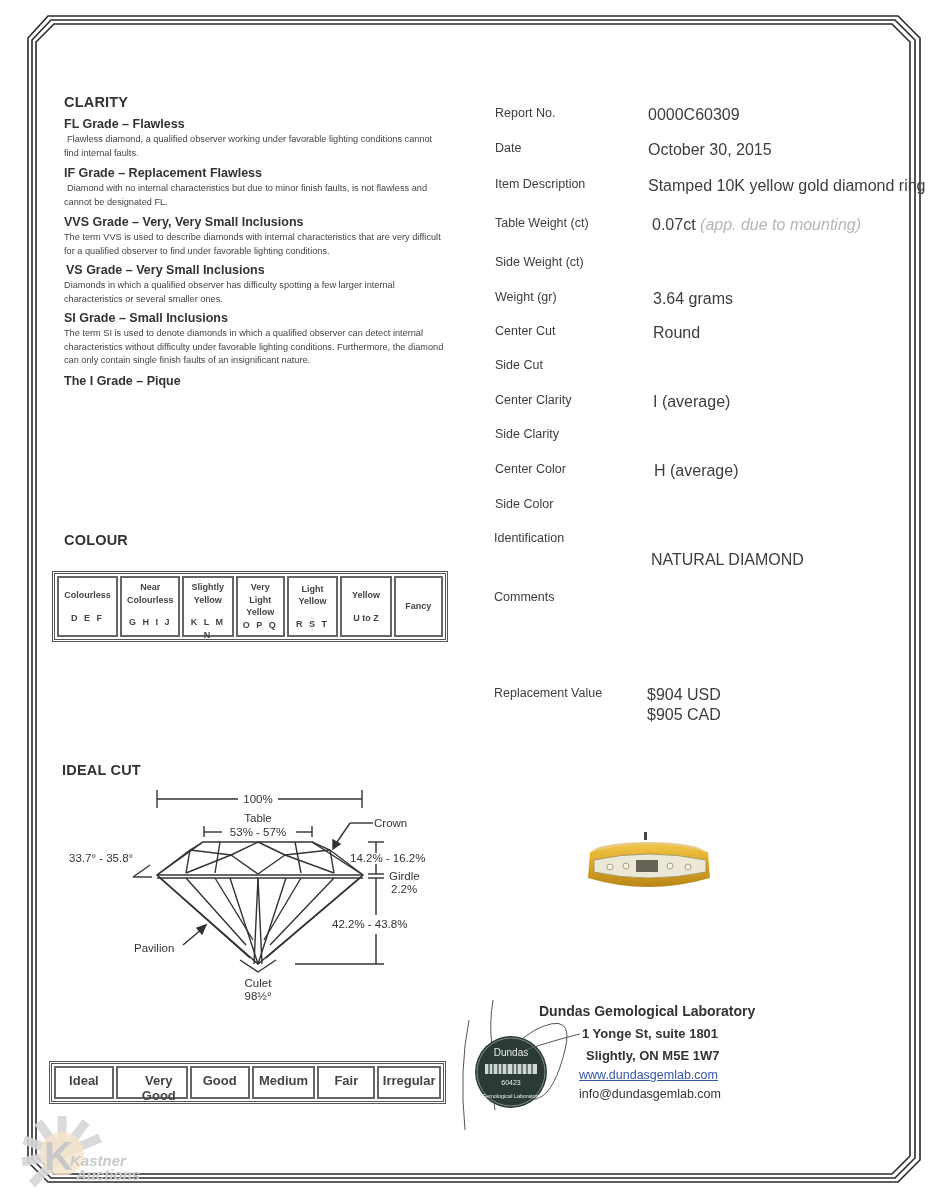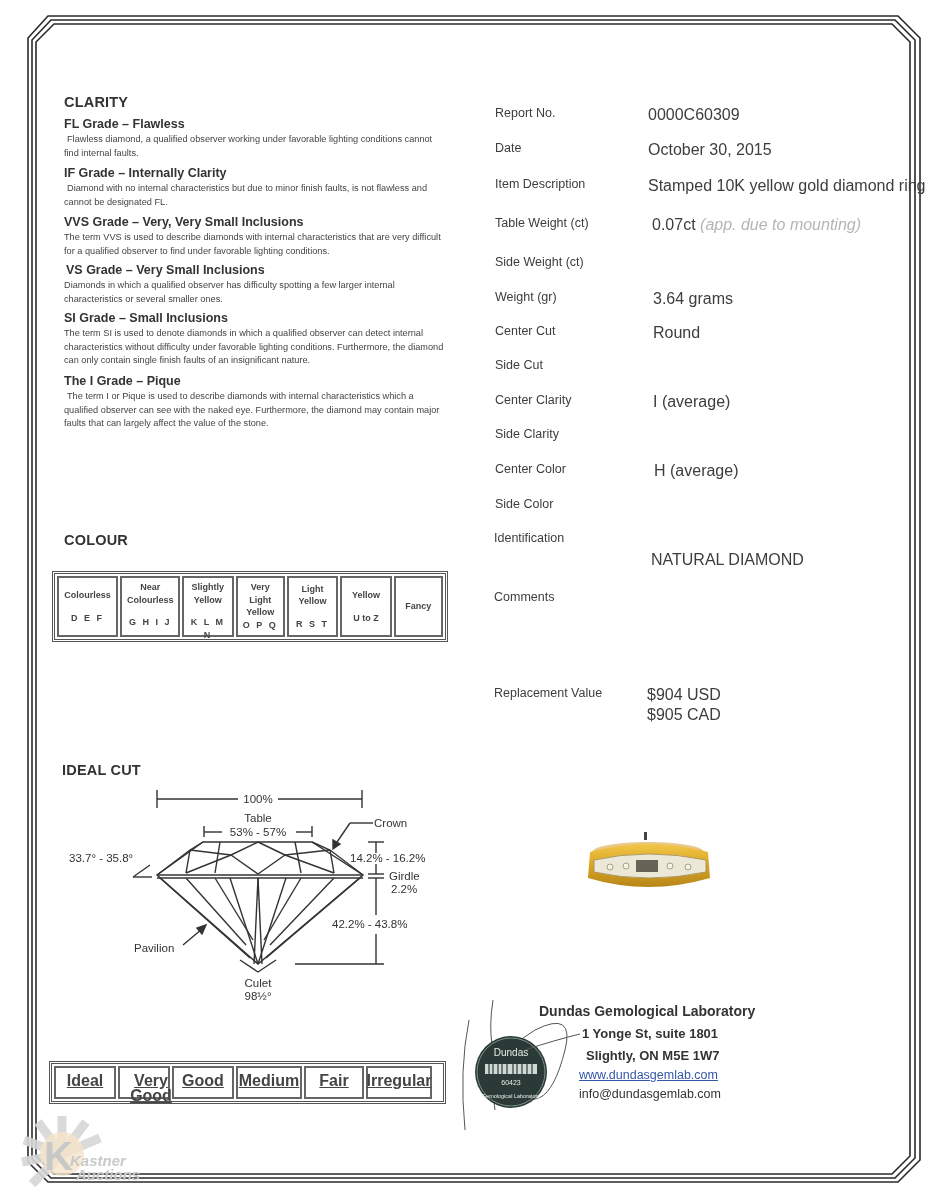--- a/index.html
+++ b/index.html
@@ -20,21 +20,21 @@
 
   
   .tbl { position: absolute; border: 3px double #555; background: #fff; display: flex;
          padding: 2px; box-sizing: border-box; }
   .cell { border: 2px solid #666; margin-right: 2px; box-sizing: border-box; text-align: center;
           font-weight: bold; color: #444; display: flex; flex-direction: column;
           justify-content: center; align-items: center; }
   .cell:last-child { margin-right: 0; }
   .colour-cell { font-size: 9px; line-height: 12.5px; padding: 3px 2px; }
   .colour-cell .grades { margin-top: 10px; letter-spacing: 2px; }
-  .cut-cell { font-size: 16px; line-height: 15px; justify-content: flex-start; padding-top: 5px; text-decoration: underline; }
+  .cut-cell { font-size: 13px; line-height: 15px; justify-content: flex-start; padding-top: 5px; }
 
   
   .lab-name { font-weight: bold; font-size: 14px; color: #333; }
   .lab-line { font-weight: bold; font-size: 13px; color: #333; }
   .lab-link { font-size: 12.5px; color: #3557a8; text-decoration: underline; }
   .lab-email { font-size: 12.5px; color: #333; }
 
   svg text { font-family: "Liberation Sans", "DejaVu Sans", sans-serif; fill: #333; }
 </style>
 </head>
@@ -68,38 +68,37 @@
   </div>
 </div>
 
 <div class="abs h-section" style="left:64px;top:94px;">CLARITY</div>
 
 <div class="abs" style="left:64px;top:117px;">
   <div class="grade-title">FL Grade – Flawless</div>
   <div class="grade-desc" style="margin-top:2px;text-indent:3px;">Flawless diamond, a qualified observer working under favorable lighting conditions cannot find internal faults.</div>
 </div>
 <div class="abs" style="left:64px;top:166px;">
-  <div class="grade-title">IF Grade – Internally Clarity</div>
+  <div class="grade-title">IF Grade – Replacement Flawless</div>
   <div class="grade-desc" style="margin-top:2px;text-indent:3px;">Diamond with no internal characteristics but due to minor finish faults, is not flawless and cannot be designated FL.</div>
 </div>
 <div class="abs" style="left:64px;top:215px;">
   <div class="grade-title">VVS Grade – Very, Very Small Inclusions</div>
   <div class="grade-desc" style="margin-top:2px;">The term VVS is used to describe diamonds with internal characteristics that are very difficult for a qualified observer to find under favorable lighting conditions.</div>
 </div>
 <div class="abs" style="left:66px;top:263px;">
   <div class="grade-title">VS Grade – Very Small Inclusions</div>
   <div class="grade-desc" style="margin-top:2px;margin-left:-2px;">Diamonds in which a qualified observer has difficulty spotting a few larger internal characteristics or several smaller ones.</div>
 </div>
 <div class="abs" style="left:64px;top:311px;">
   <div class="grade-title">SI Grade – Small Inclusions</div>
   <div class="grade-desc" style="margin-top:2px;">The term SI is used to denote diamonds in which a qualified observer can detect internal characteristics without difficulty under favorable lighting conditions. Furthermore, the diamond can only contain single finish faults of an insignificant nature.</div>
 </div>
 <div class="abs" style="left:64px;top:374px;">
   <div class="grade-title">The I Grade – Pique</div>
-  <div class="grade-desc" style="margin-top:2px;text-indent:3px;">The term I or Pique is used to describe diamonds with internal characteristics which a qualified observer can see with the naked eye. Furthermore, the diamond may contain major faults that can largely affect the value of the stone.</div>
 </div>
 
 <div class="abs h-section" style="left:64px;top:532px;">COLOUR</div>
 
 <div class="tbl" style="left:52px;top:571px;width:396px;height:71px;">
   <div class="cell colour-cell" style="width:62px;">
     <div>Colourless</div>
     <div class="grades">D E F</div>
   </div>
   <div class="cell colour-cell" style="width:60px;justify-content:flex-start;">
@@ -204,21 +203,21 @@
     <text x="391" y="893">2.2%</text>
     <text x="332" y="928">42.2% - 43.8%</text>
     <text x="134" y="952">Pavilion</text>
     <text x="258" y="987" text-anchor="middle">Culet</text>
     <text x="258" y="1000" text-anchor="middle">98½°</text>
   </g>
 </svg>
 
 <div class="tbl" style="left:49px;top:1061px;width:397px;height:43px;">
   <div class="cell cut-cell" style="width:62px;">Ideal</div>
-  <div class="cell cut-cell" style="width:52px;padding-left:24px;padding-right:10px;">Very Good</div>
+  <div class="cell cut-cell" style="width:72px;padding-left:24px;padding-right:10px;">Very Good</div>
   <div class="cell cut-cell" style="width:62px;">Good</div>
   <div class="cell cut-cell" style="width:66px;">Medium</div>
   <div class="cell cut-cell" style="width:60px;">Fair</div>
   <div class="cell cut-cell" style="width:66px;">Irregular</div>
 </div>
 
 <div class="abs f-label" style="left:495px;top:106px;">Report No.</div>
 <div class="abs f-value" style="left:648px;top:106px;">0000C60309</div>
 
 <div class="abs f-label" style="left:495px;top:141px;">Date</div>

